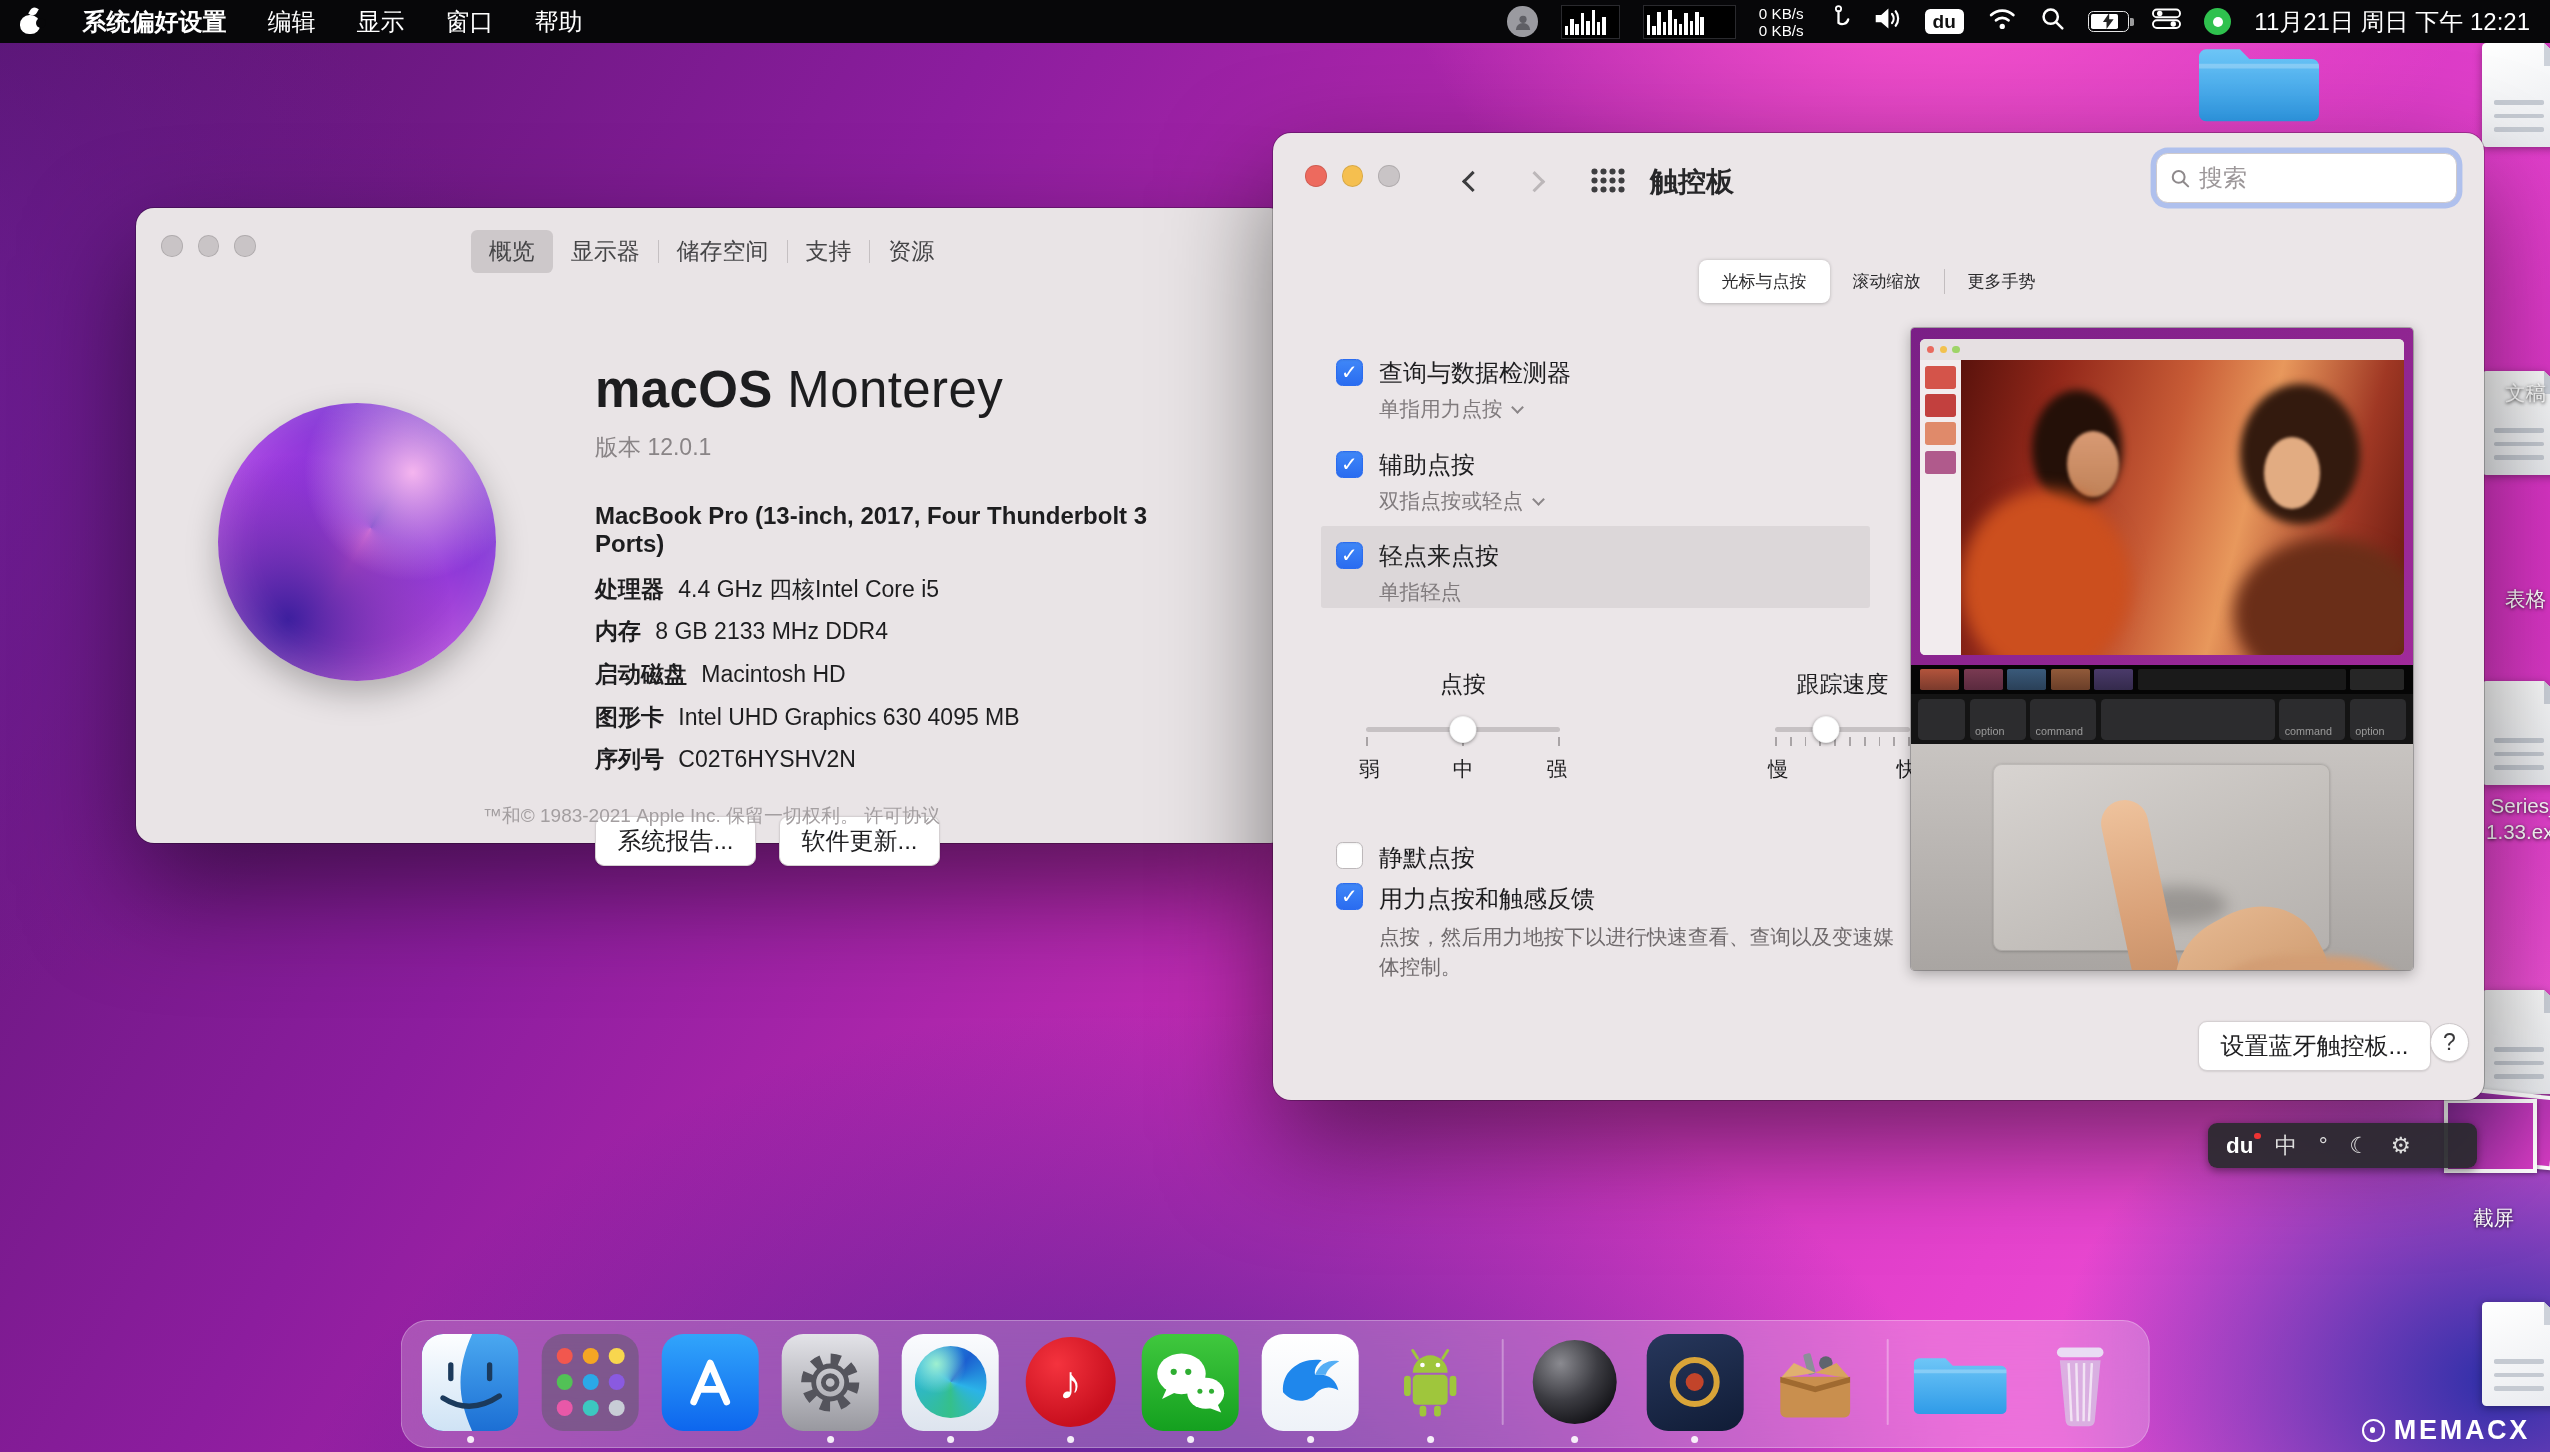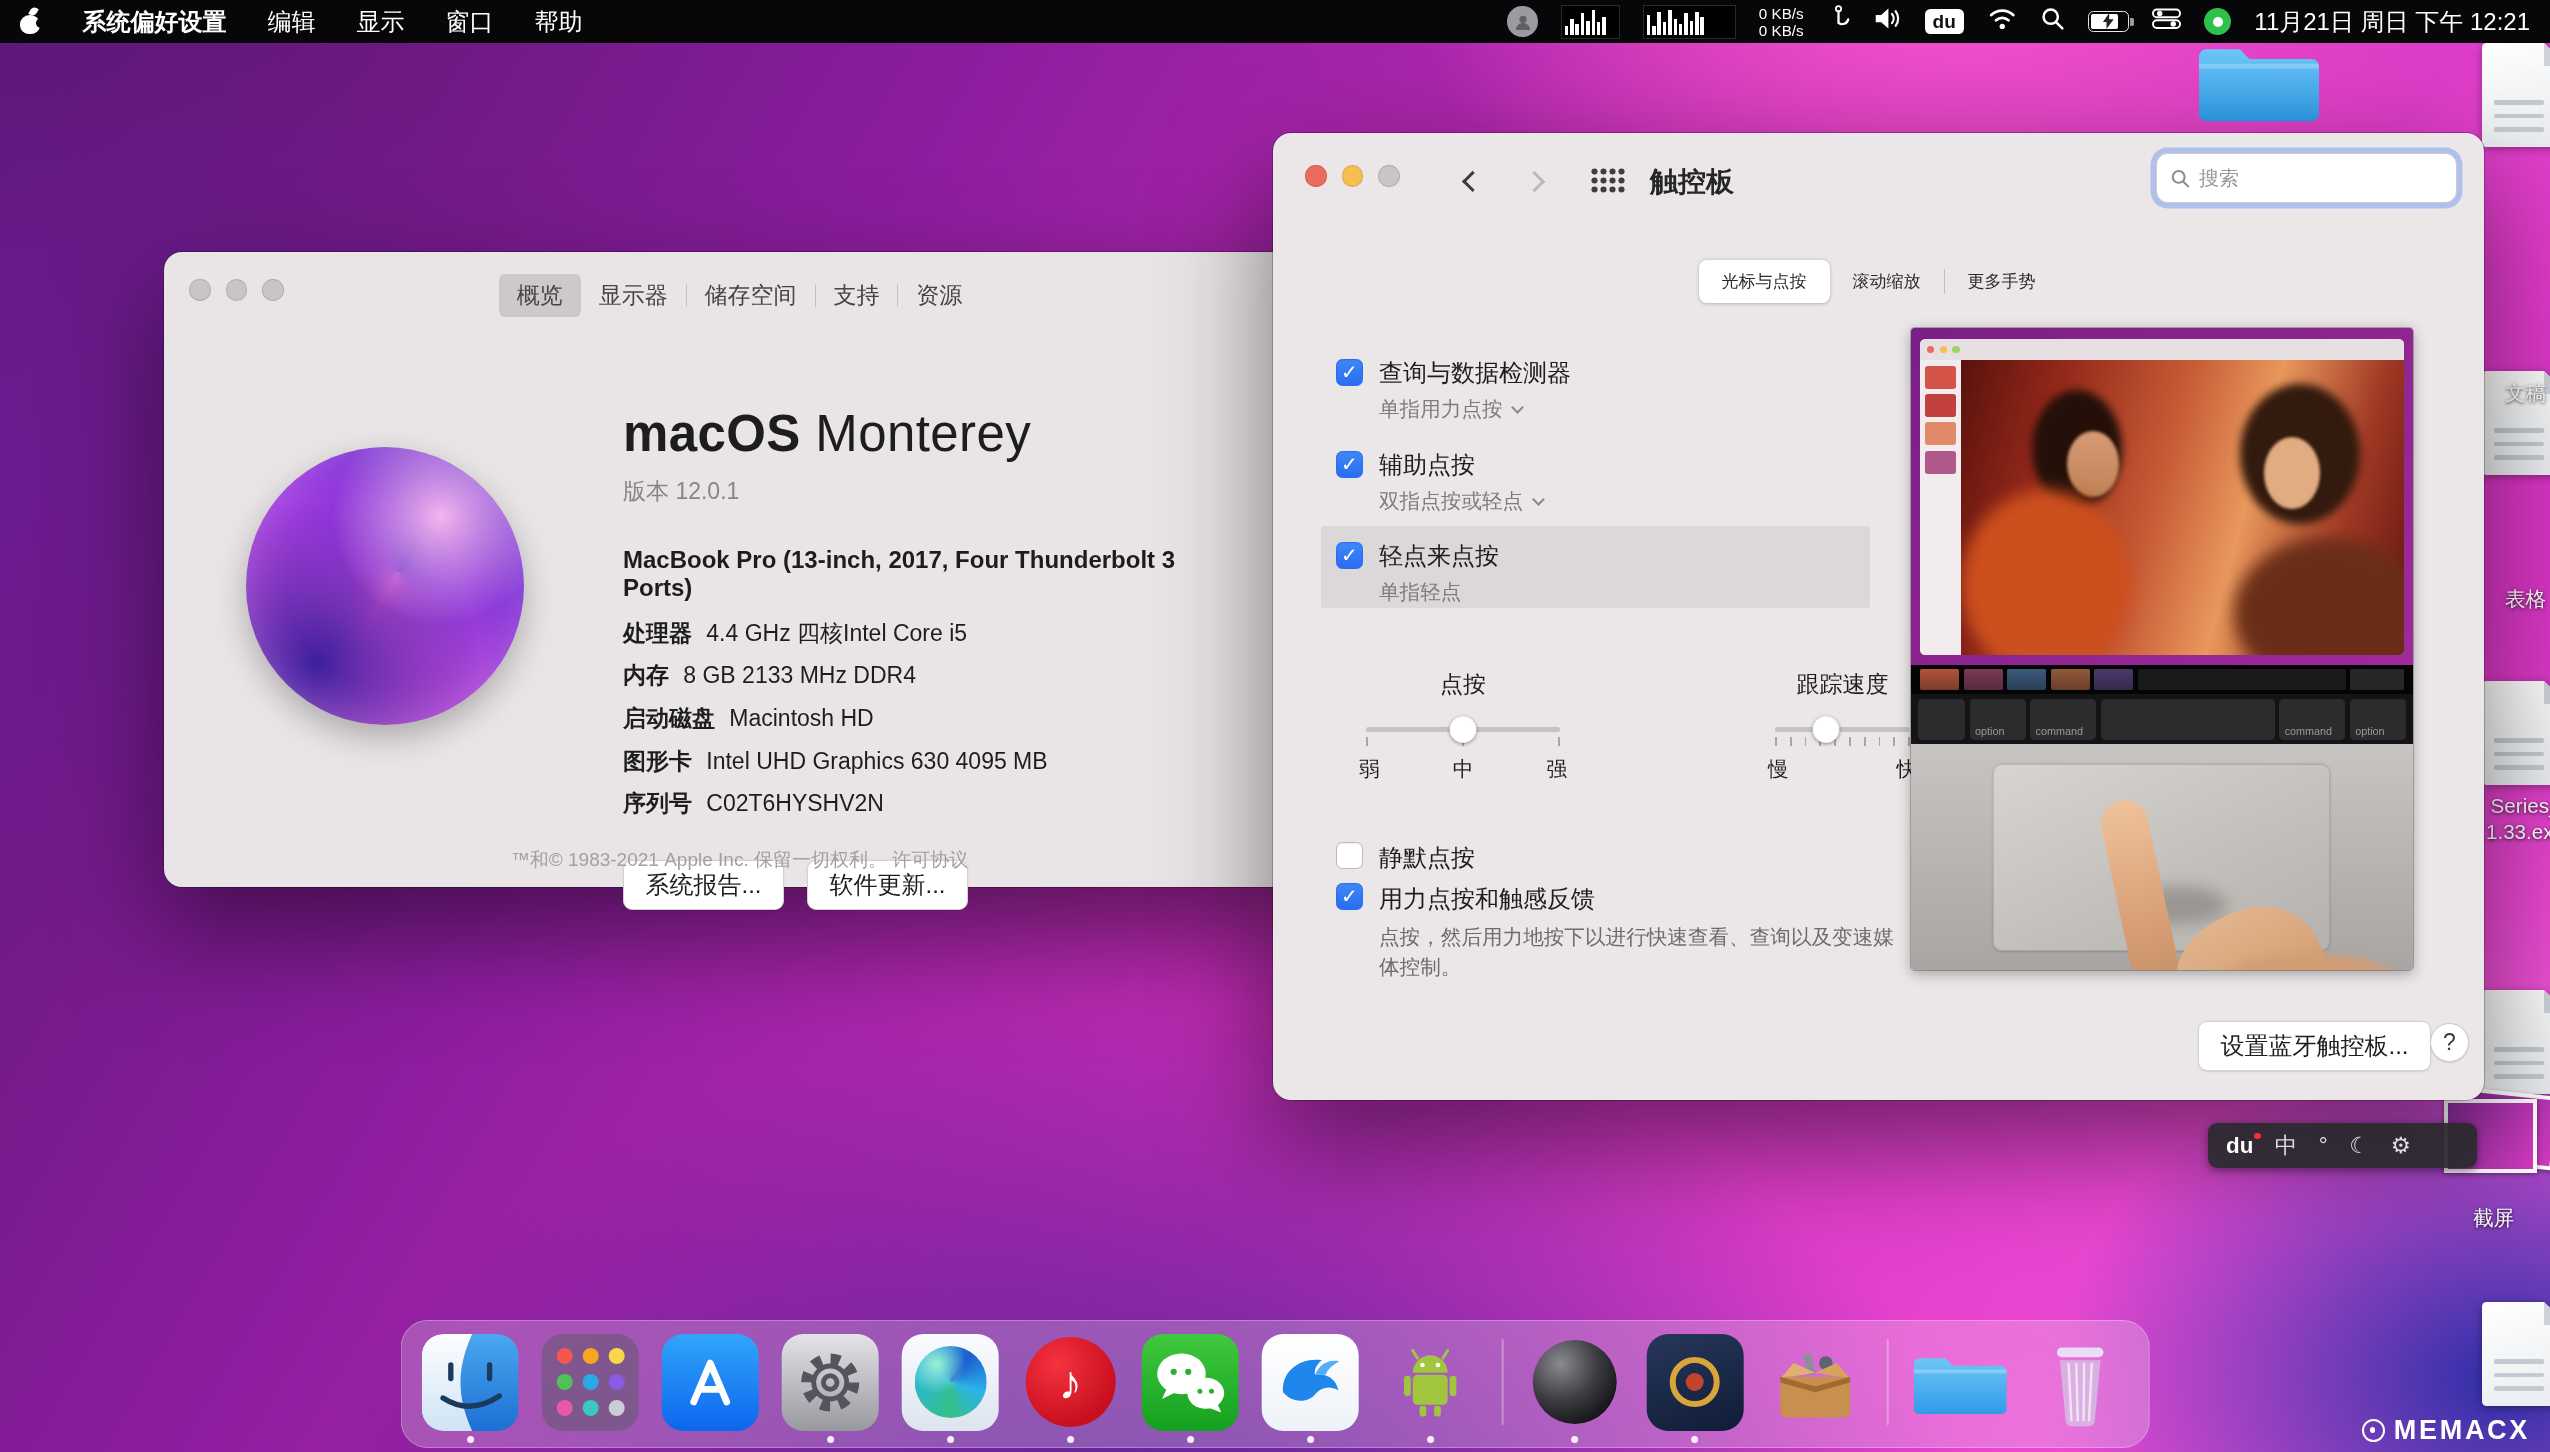--- a/index.html
+++ b/index.html
@@ -39,21 +39,21 @@
   .clock { white-space:nowrap; }
 
   
   .win { position:absolute; border-radius:18px; background:#e9e4e6;
     box-shadow:0 0 0 0.9px rgba(0,0,0,.25), 0 45px 108px rgba(0,0,0,.5); }
   .tl-row { position:absolute; display:flex; gap:15.2px; }
   .tl { width:21.5px; height:21.5px; border-radius:50%; box-shadow:inset 0 0 0 0.9px rgba(0,0,0,.12); }
   .tl.red { background:#ed6a5e; } .tl.yellow { background:#f5bf4f; } .tl.gray { background:#c9c4c6; }
 
   
-  #about { left:164px; top:208px; width:1151px; height:635px;margin-top:44px; }
+  #about { left:136px; top:208px; width:1151px; height:635px; }
   #about .tl-row { left:25px; top:27px; }
   .about-tabs { position:absolute; top:21.5px; left:0; right:0; display:flex; justify-content:center; align-items:center; font-size:23px; color:#454547; }
   .about-tab { padding:6.3px 18px; border-radius:6.3px; cursor:default; white-space:nowrap; }
   .about-tab.active { background:#cdc8ca; }
   .tabsep { width:0.9px; height:23px; background:#c5c0c2; }
   .orb { position:absolute; left:82px; top:195px; width:278px; height:278px; border-radius:50%;
     background:
       radial-gradient(circle at 70% 25%, #f5b5ef 0%, rgba(245,181,239,0) 38%),
       radial-gradient(circle at 25% 78%, #3c1e9e 0%, rgba(60,30,158,0) 55%),
       conic-gradient(from 210deg at 55% 45%, #e359d8, #a03ae0 25%, #5b2cc8 50%, #8936d8 72%, #e359d8 100%);
@@ -77,21 +77,21 @@
   #prefs .tl-row { left:32px; top:32px; }
   .nav-arrow { position:absolute; top:30.5px; width:36px; height:36px; display:flex; align-items:center; justify-content:center; }
   .chev-big { width:15.2px; height:15.2px; border-left:3.1px solid #3c3c3e; border-bottom:3.1px solid #3c3c3e; }
   .back .chev-big { transform:rotate(45deg); margin-left:7.2px; }
   .fwd .chev-big { transform:rotate(-135deg); margin-right:7.2px; border-color:#bcb7b9; }
   .grid-icon { position:absolute; left:317px; top:34px; }
   .prefs-title { position:absolute; left:377px; top:30px; font-size:28px; font-weight:bold; color:#262628; }
   .searchbox { position:absolute; right:27px; top:20px; width:301px; height:50px; background:#fff;
     border:0.9px solid #cfcacc; border-radius:11.7px; box-shadow:0 0 0 5.4px rgba(84,136,244,.40);
     display:flex; align-items:center; padding:0 12.6px; gap:9px; }
-  .searchbox input { border:none; outline:none; background:transparent; font-size:20px; width:100%; color:#333; font-family:Liberation Serif, serif; }
+  .searchbox input { border:none; outline:none; background:transparent; font-size:24px; width:100%; color:#333; font-family:Liberation Serif, serif; }
   .searchbox input::placeholder { color:#9c9799; }
   .seg-row { position:absolute; top:127px; left:0; right:0; display:flex; justify-content:center; align-items:center; font-size:17px; color:#2a2a2c; }
   .seg-tab { padding:10px 23px; border-radius:8px; white-space:nowrap; }
   .seg-tab.active { background:#fff; box-shadow:0 0.9px 3.6px rgba(0,0,0,.22); }
   .segsep { width:0.9px; height:25px; background:#c2bdbf; }
   .opt-highlight { position:absolute; left:48px; top:393px; width:549px; height:82px; background:#dcd7d9; border-radius:2.7px; display:none; }
   .opt-highlight.show { display:block; }
   .tp-opt { position:absolute; left:63px; display:flex; gap:16px; align-items:flex-start; }
   .checkbox { width:27px; height:27px; border-radius:6.3px; background:#fff; border:0.9px solid #bdb8ba; margin-top:1.8px;
     display:flex; align-items:center; justify-content:center; box-shadow:inset 0 0.9px 1.8px rgba(0,0,0,.06); }

